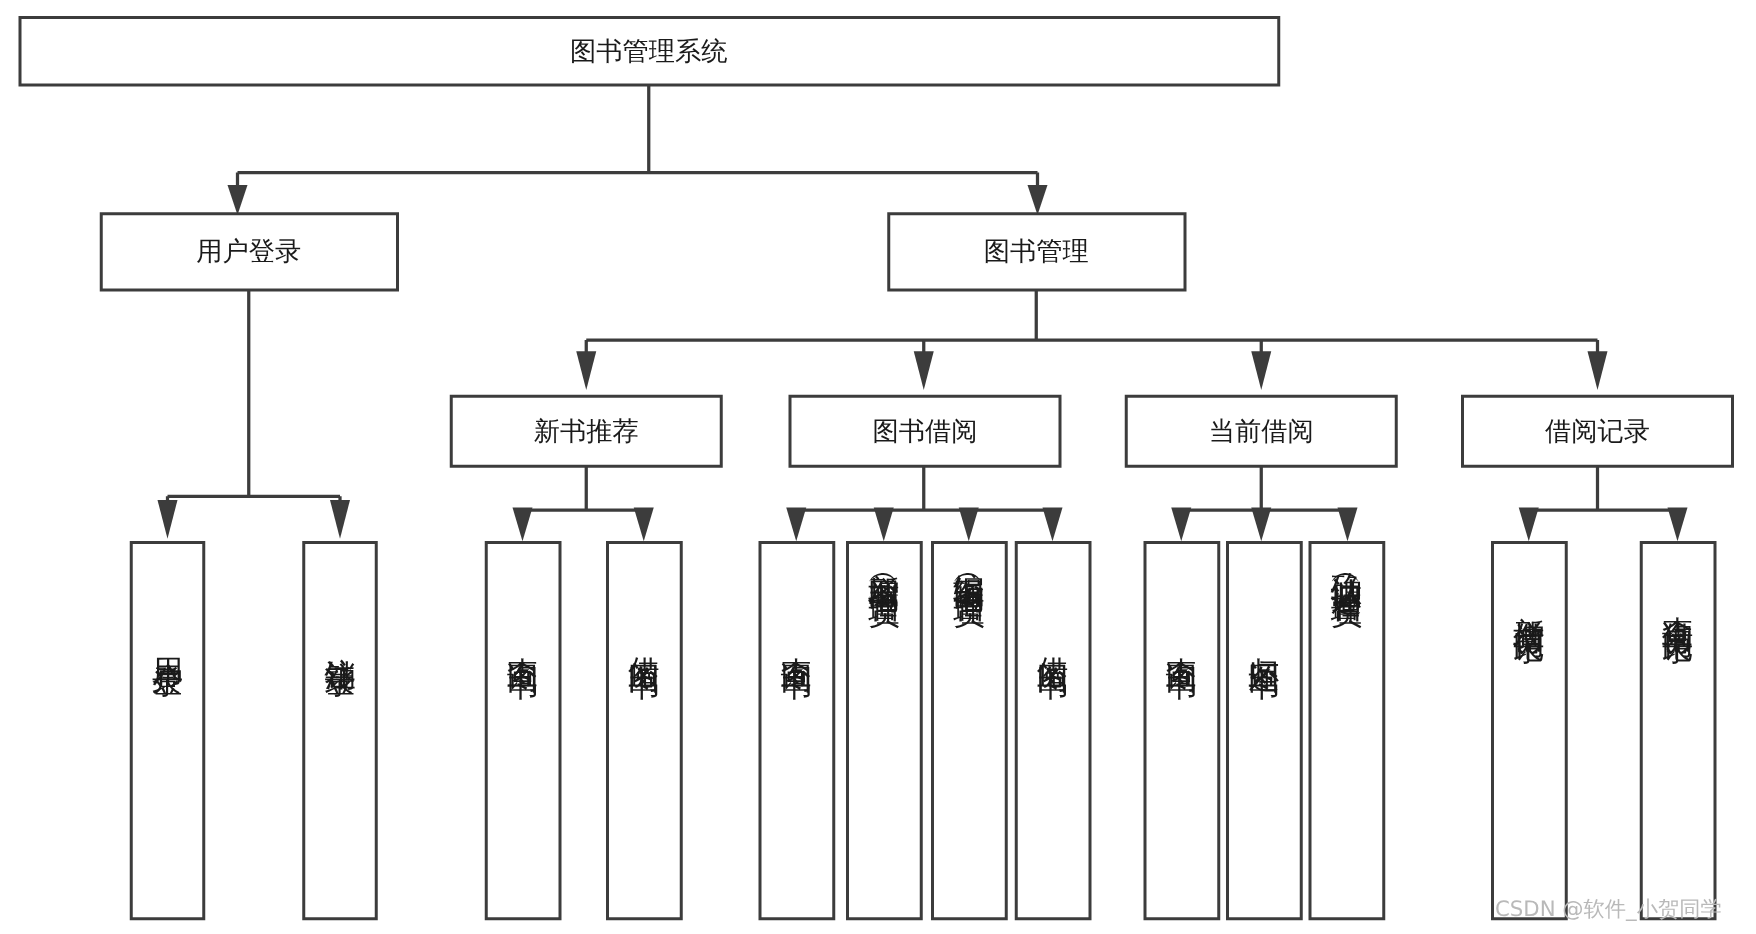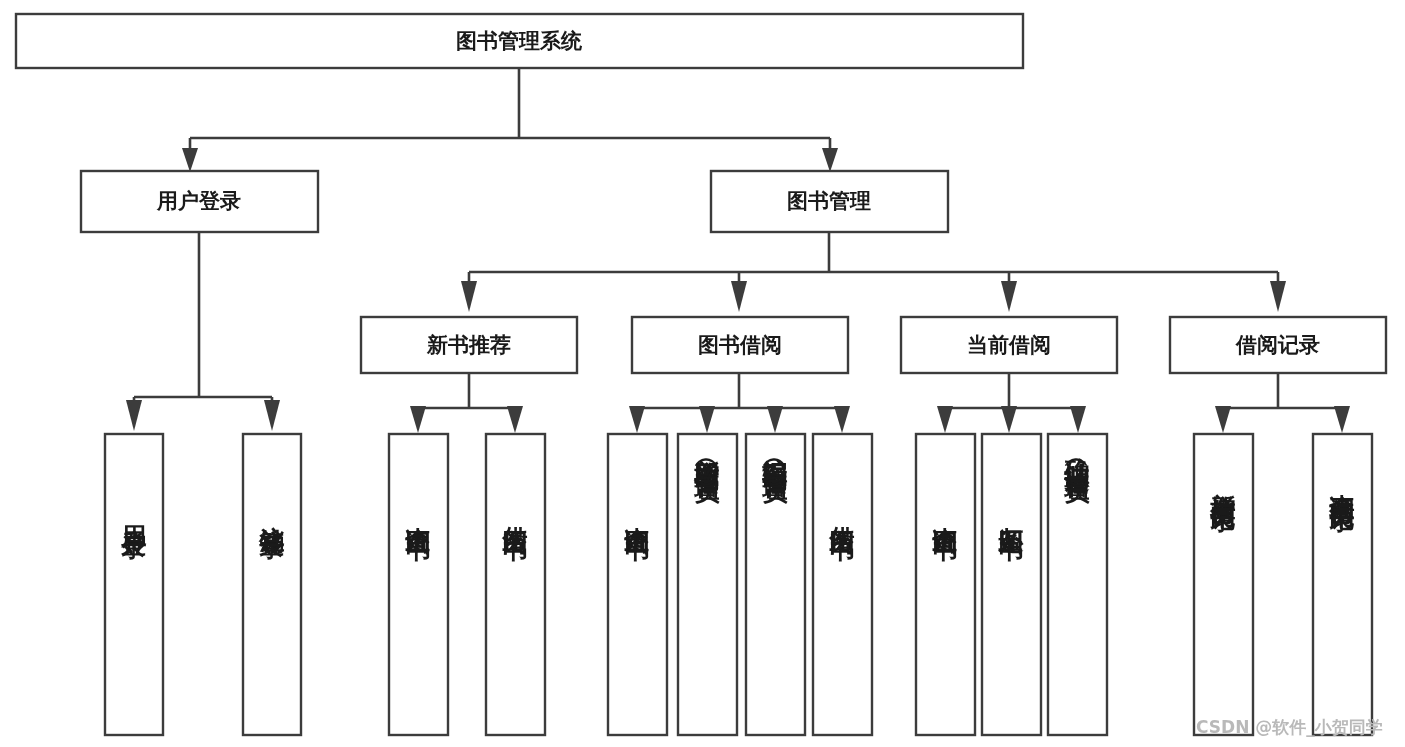--- a/index.html
+++ b/index.html
@@ -13,21 +13,20 @@
     font-family: "DejaVu Sans", "Liberation Sans", sans-serif;
     overflow: hidden;
     position: relative;
   }
   #diagram-root {
     position: absolute;
     left: 0;
     top: 0;
     width: 1405px;
     height: 572px;
-    font-weight: bold;
   }
   .node-box {
     fill: #ffffff;
     stroke: #3c3c3c;
     stroke-width: 2.4;
   }
   .connector {
     fill: none;
     stroke: #3c3c3c;
     stroke-width: 2.6;

